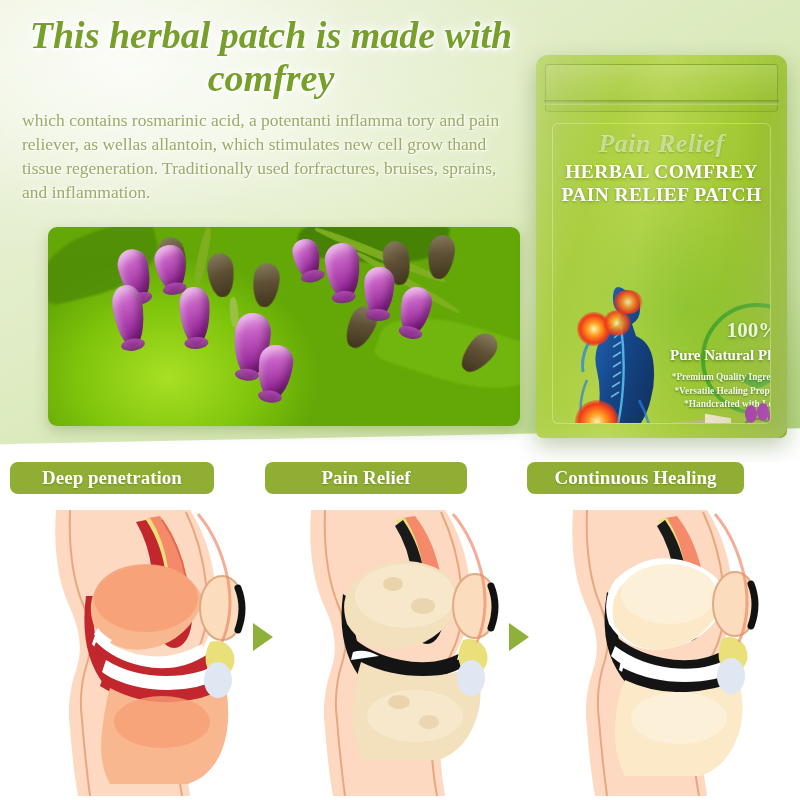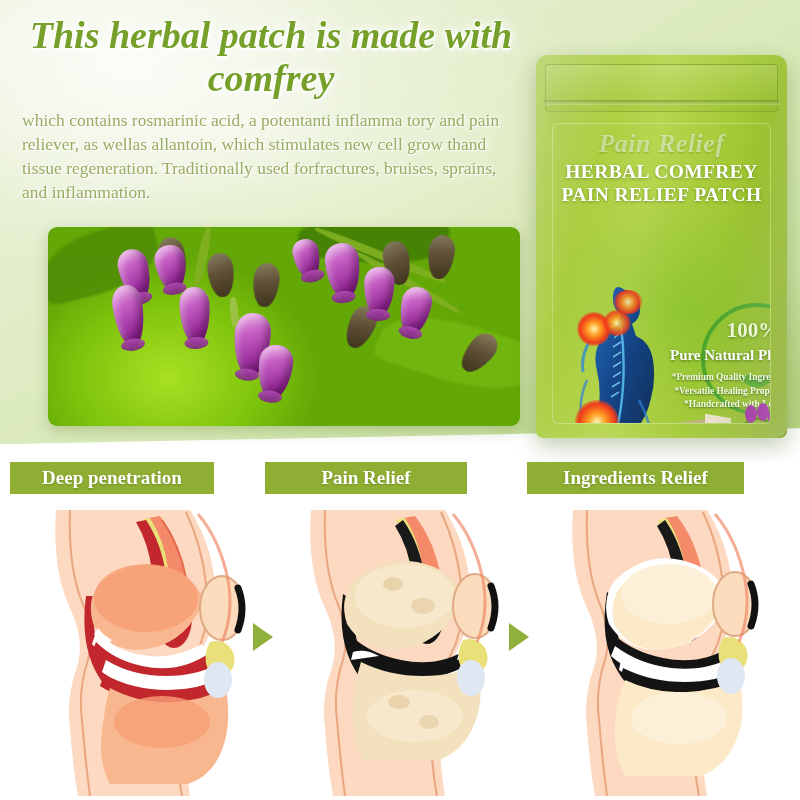--- a/index.html
+++ b/index.html
@@ -88,21 +88,21 @@
   
   .patch{position:absolute;left:118px;top:296px;width:56px;height:50px;
     background:linear-gradient(135deg,#cdbb92,#a08d63);transform:skewY(-7deg);opacity:.95;border-radius:2px;}
   .patch-fold{position:absolute;left:152px;top:292px;width:26px;height:54px;
     background:linear-gradient(135deg,#efe8d2,#cfc3a2);transform:skewY(10deg);opacity:.95;}
 
   
   .bottom{position:absolute;left:0;top:462px;width:800px;height:338px;background:#ffffff;}
   .panel{position:absolute;top:14px;width:255px;height:320px;}
   .p1{left:10px;} .p2{left:265px;} .p3{left:527px;}
-  .tag{position:absolute;top:0;height:32px;border-radius:0;background:#8fae33;
+  .tag{position:absolute;top:0;height:32px;border-radius:8px;background:#8fae33;
     display:flex;align-items:center;justify-content:center;color:#ffffff;font-size:19px;font-weight:bold;
     text-shadow:0 1px 2px rgba(60,80,10,.35);}
   .t1{left:10px;width:204px;} .t2{left:265px;width:202px;} .t3{left:527px;width:217px;}
 
   .arrow{position:absolute;top:161px;width:0;height:0;border-left:20px solid #8fb03a;
     border-top:14px solid transparent;border-bottom:14px solid transparent;}
   .a1{left:253px;} .a2{left:509px;}
 
   .knee{position:absolute;left:0;top:34px;width:255px;height:286px;}
   svg{display:block;}
@@ -214,21 +214,21 @@
       <div>HERBAL COMFREY</div>
       <div>PAIN RELIEF PATCH</div>
     </div>
     <div class="sheen"></div>
   </div>
 
   <div class="bottom">
 
     <div class="tag t1">Deep penetration</div>
     <div class="tag t2">Pain Relief</div>
-    <div class="tag t3">Ingredients Relief</div>
+    <div class="tag t3">Continuous Healing</div>
 
     <div class="arrow a1"></div>
     <div class="arrow a2"></div>
 
     <div class="panel p1">
       <svg class="knee" viewBox="0 0 255 286">
         <path d="M46 0 q-4 60 14 98 q16 34 6 62 q-10 30 -6 58 q3 40 8 68 l112 0 q-8 -48 -4 -88 q4 -36 18 -62 q16 -30 10 -70 q-5 -36 -24 -66z" fill="#fcd9c0"></path>
         <path d="M60 0 q-2 56 12 92 q14 32 6 58 q-10 30 -6 60 q3 38 8 76" fill="none" stroke="#e8a77f" stroke-width="2"></path>
         <path d="M176 2 q16 34 20 72 q5 42 -10 70 q-14 26 -18 62 q-4 38 4 80" fill="none" stroke="#e8a77f" stroke-width="2"></path>
         <path d="M150 6 q20 26 26 62 q5 32 -4 56 l-16 -6 q8 -30 2 -58 q-6 -30 -20 -52z" fill="#f58a6a"></path>

